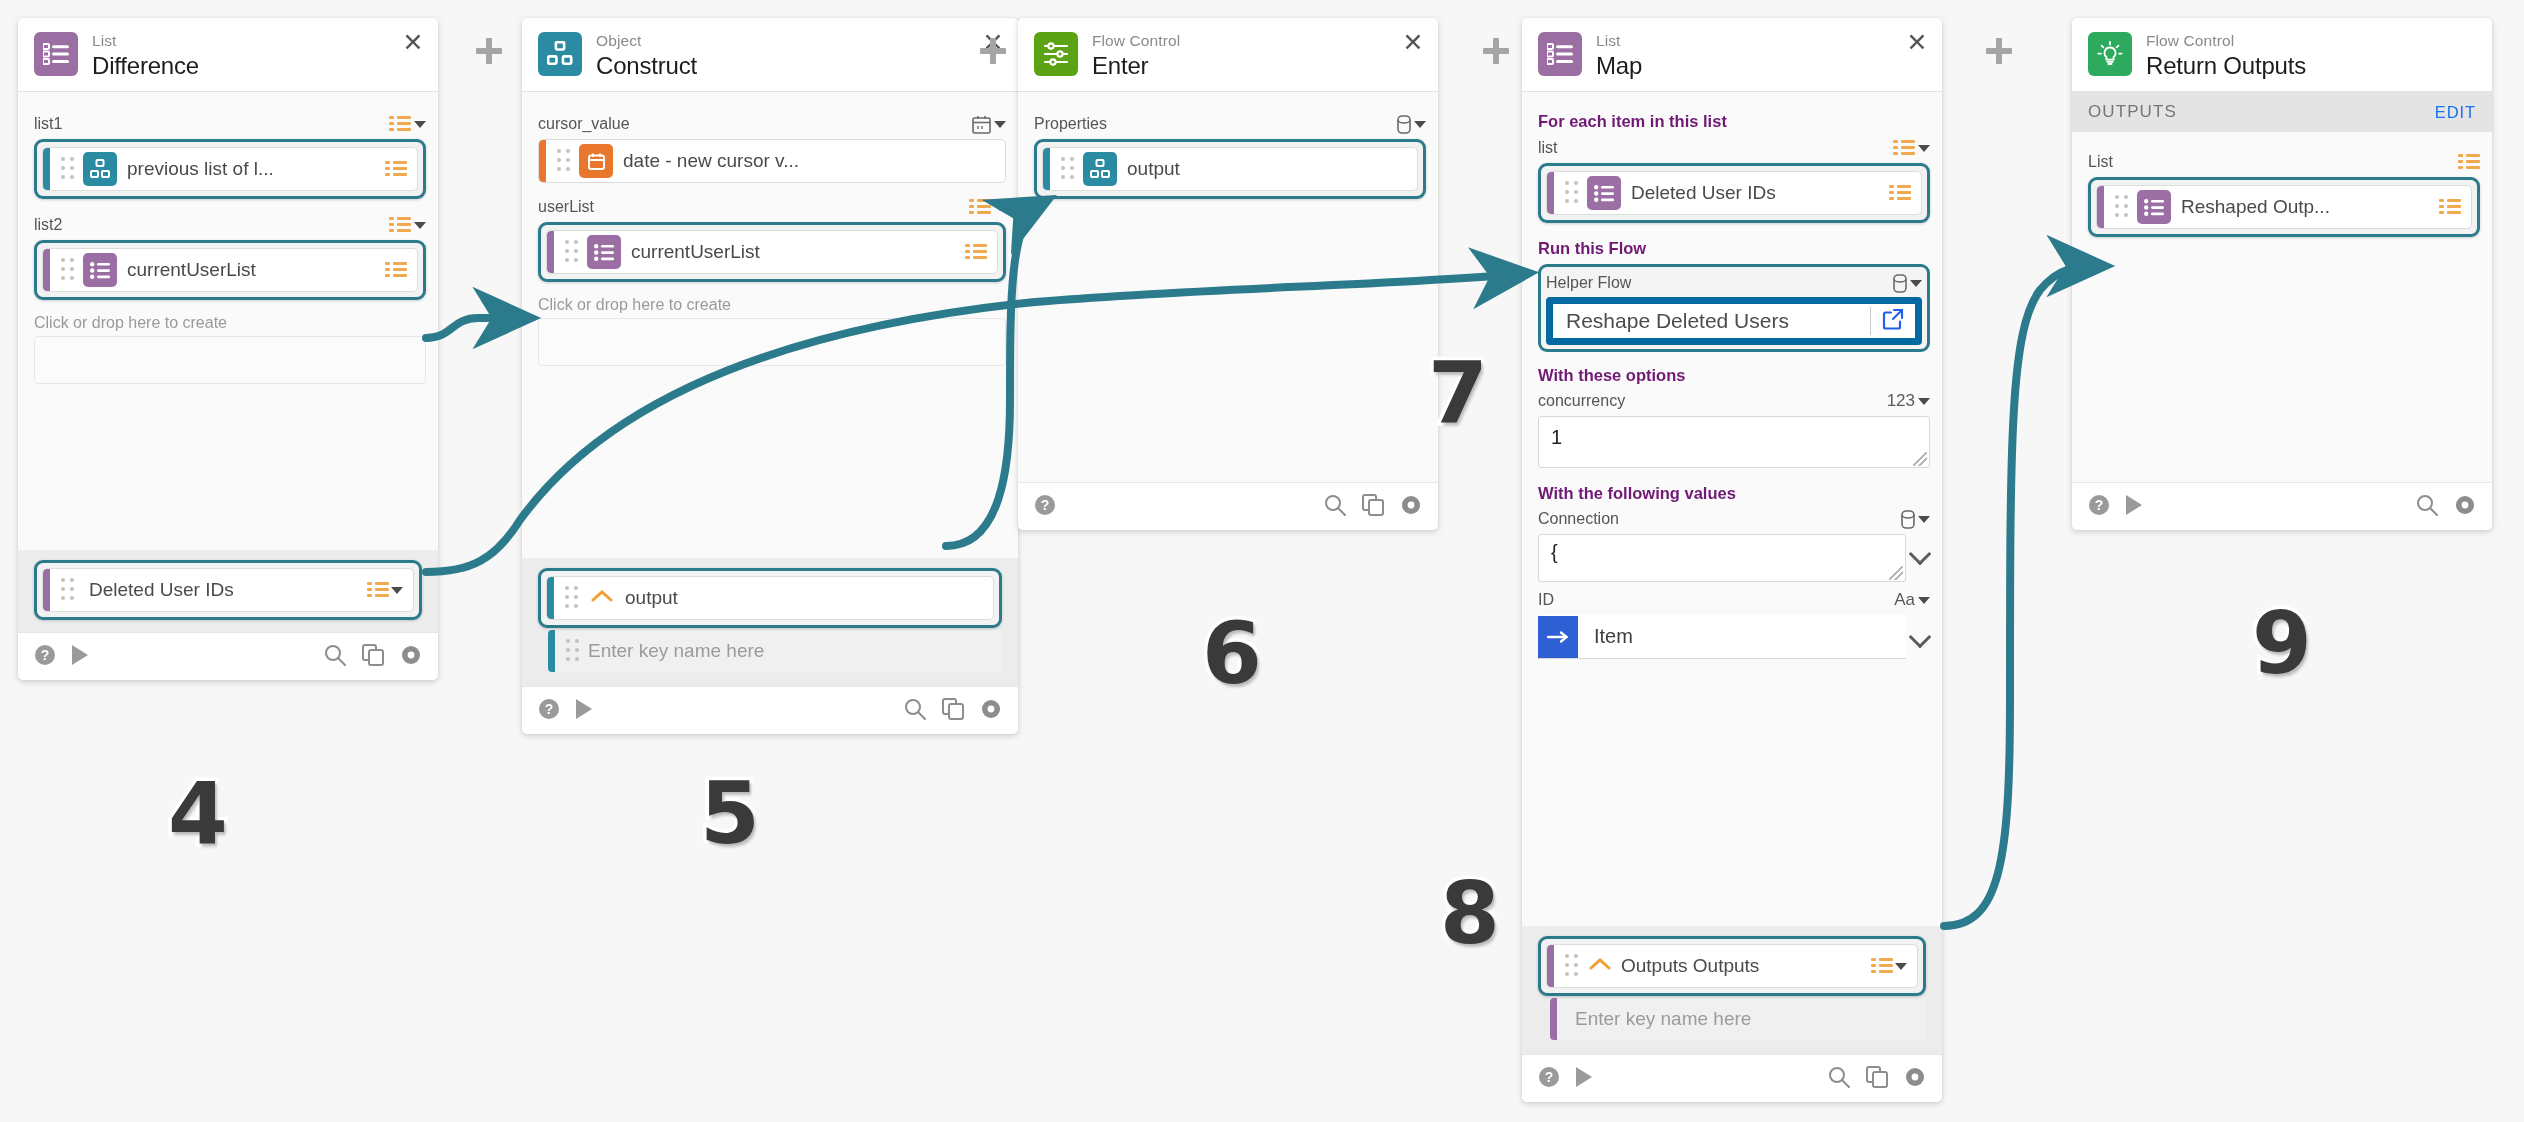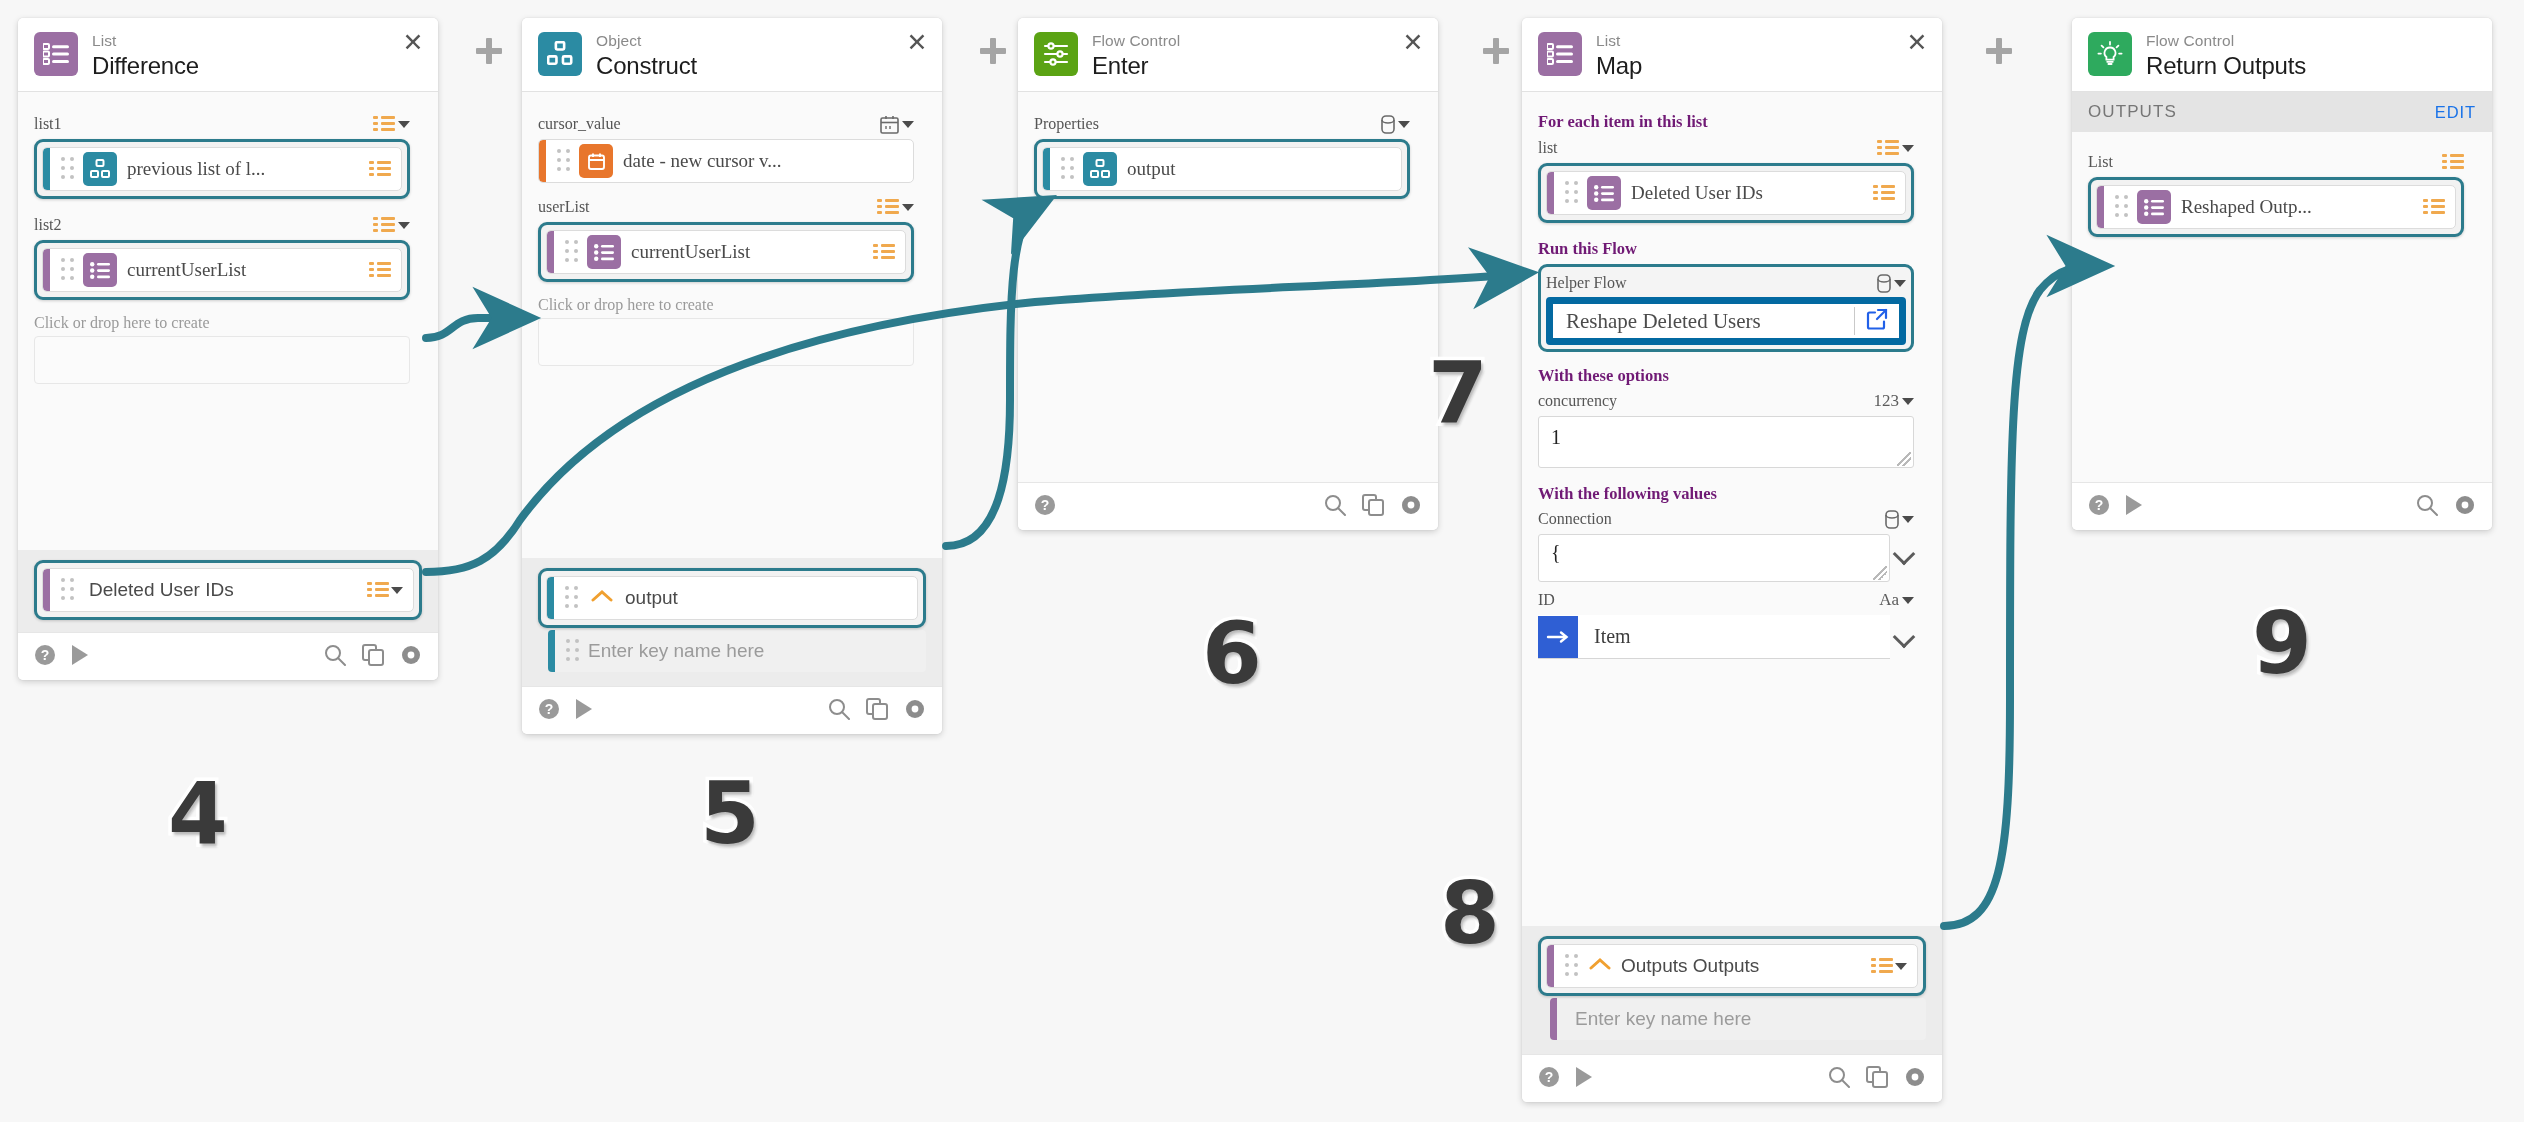--- a/index.html
+++ b/index.html
@@ -41,21 +41,21 @@
   }
   .head-text { display:flex; flex-direction:column; line-height:1.05; padding-top:1px;}
   .head-cat { font-size:15.5px; color:#8a8a8a; letter-spacing:.1px; }
   .head-title { font-size:24px; color:#1d1d1d; margin-top:4px; letter-spacing:-.2px;}
   .close-x {
     position:absolute; right:12px; top:11px;
     width:26px; height:26px; color:#555;
     display:flex; align-items:center; justify-content:center;
     font-size:25px; line-height:1; font-weight:300; cursor:pointer;
   }
-  .card-body { flex:1 1 auto; padding:12px 28px 4px 16px; position:relative; background:#fafafa;font-family:Liberation Serif, serif; }
+  .card-body { flex:1 1 auto; padding:12px 12px 4px 16px; position:relative; background:#fafafa; }
   .card-foot {
     background:#ffffff;
     border-top:1px solid #e6e6e6;
     border-radius:0 0 5px 5px;
     height:48px;
     display:flex; align-items:center; padding:0 16px;
     gap:14px;
   }
   .foot-right { margin-left:auto; display:flex; align-items:center; gap:16px; }
 
@@ -372,21 +372,21 @@
         <span><svg width="22" height="22" viewBox="0 0 22 22">
               <g fill="#8d8d8d">
                 <circle cx="11" cy="11" r="9"></circle>
               </g>
               <circle cx="11" cy="11" r="3.4" fill="#fff"></circle>
             </svg></span>
       </span>
     </div>
   </div>
 
-  <div class="card" style="left:522px;top:18px;width:420px;height:716px;">
+  <div class="card" style="left:522px;top:18px;width:496px;height:716px;">
     <div class="card-head">
       <div class="tile" style="background:#2b8ba3;">
         <svg width="26" height="26" viewBox="0 0 22 22" fill="none" stroke="#fff" stroke-width="2.2">
           <rect x="7.5" y="1" width="7" height="6.2" rx="1"></rect>
             <rect x="1" y="13" width="7" height="6.2" rx="1"></rect>
             <rect x="13.5" y="13" width="7" height="6.2" rx="1"></rect>
         </svg>
       </div>
       <div class="head-text">
         <span class="head-cat">Object</span>

